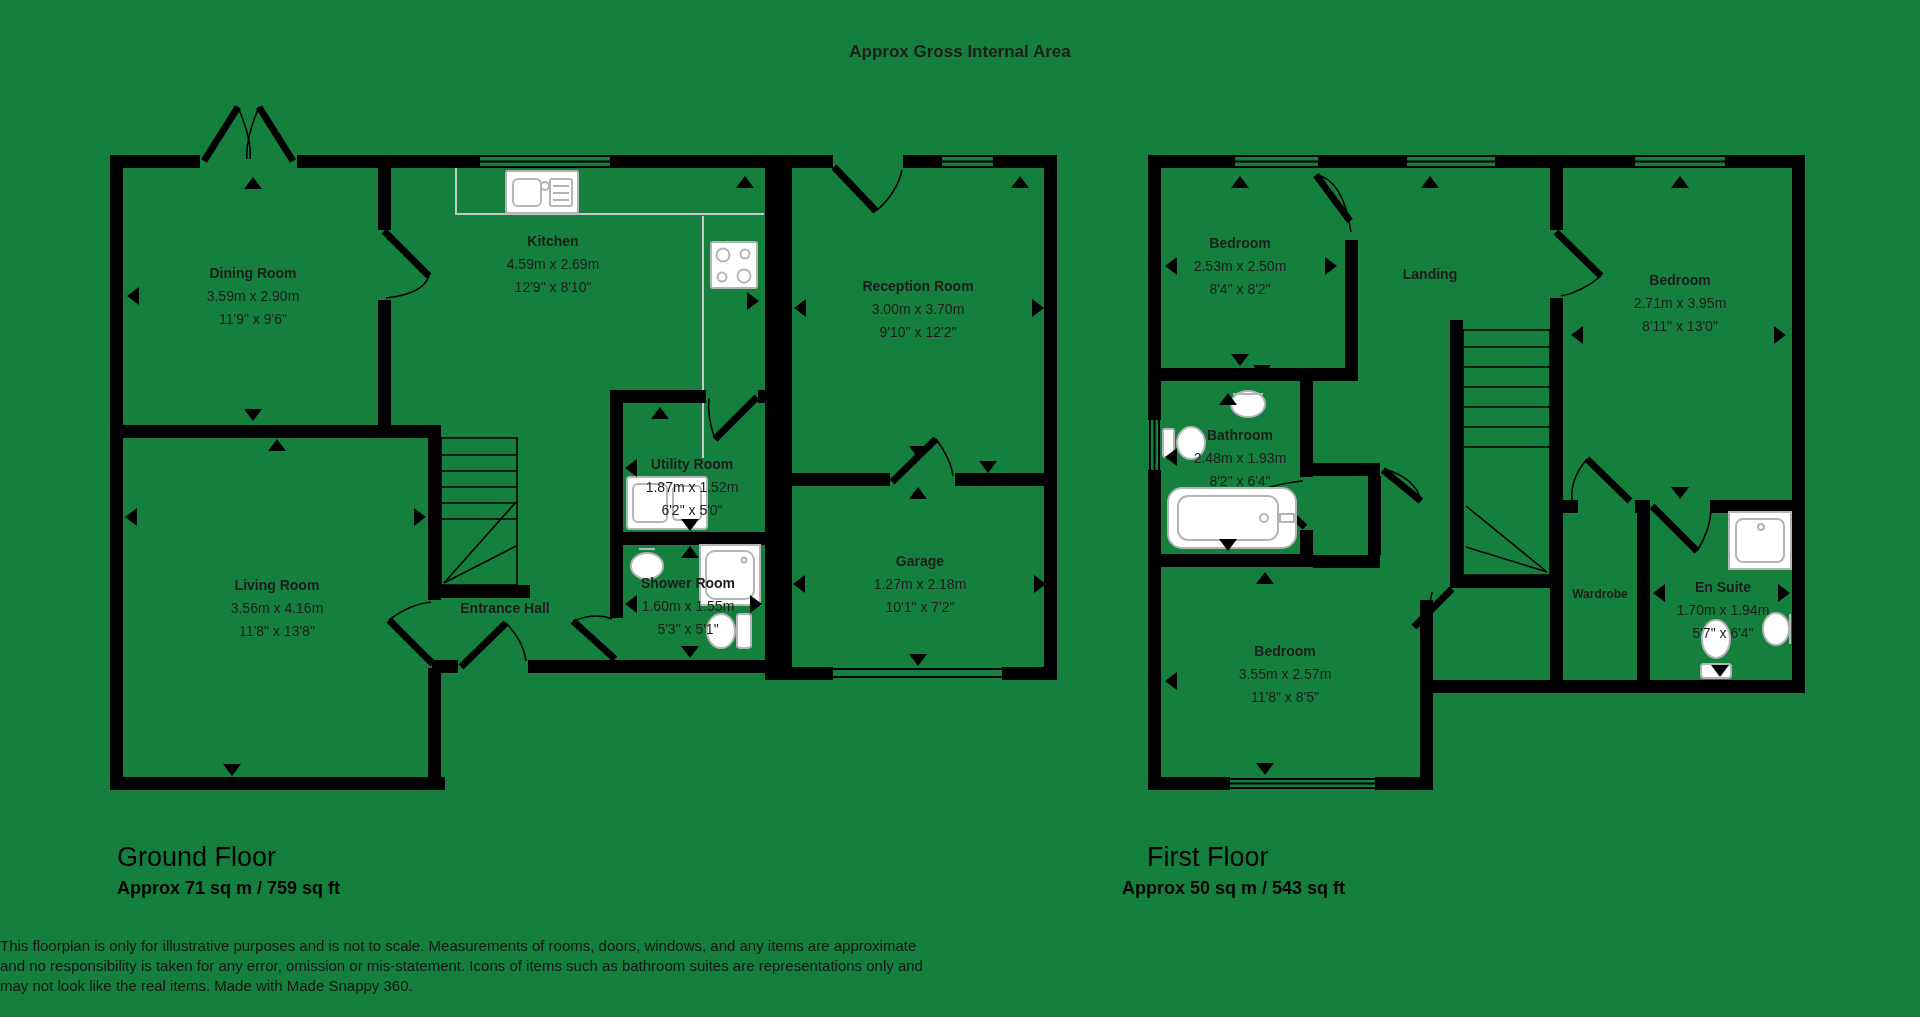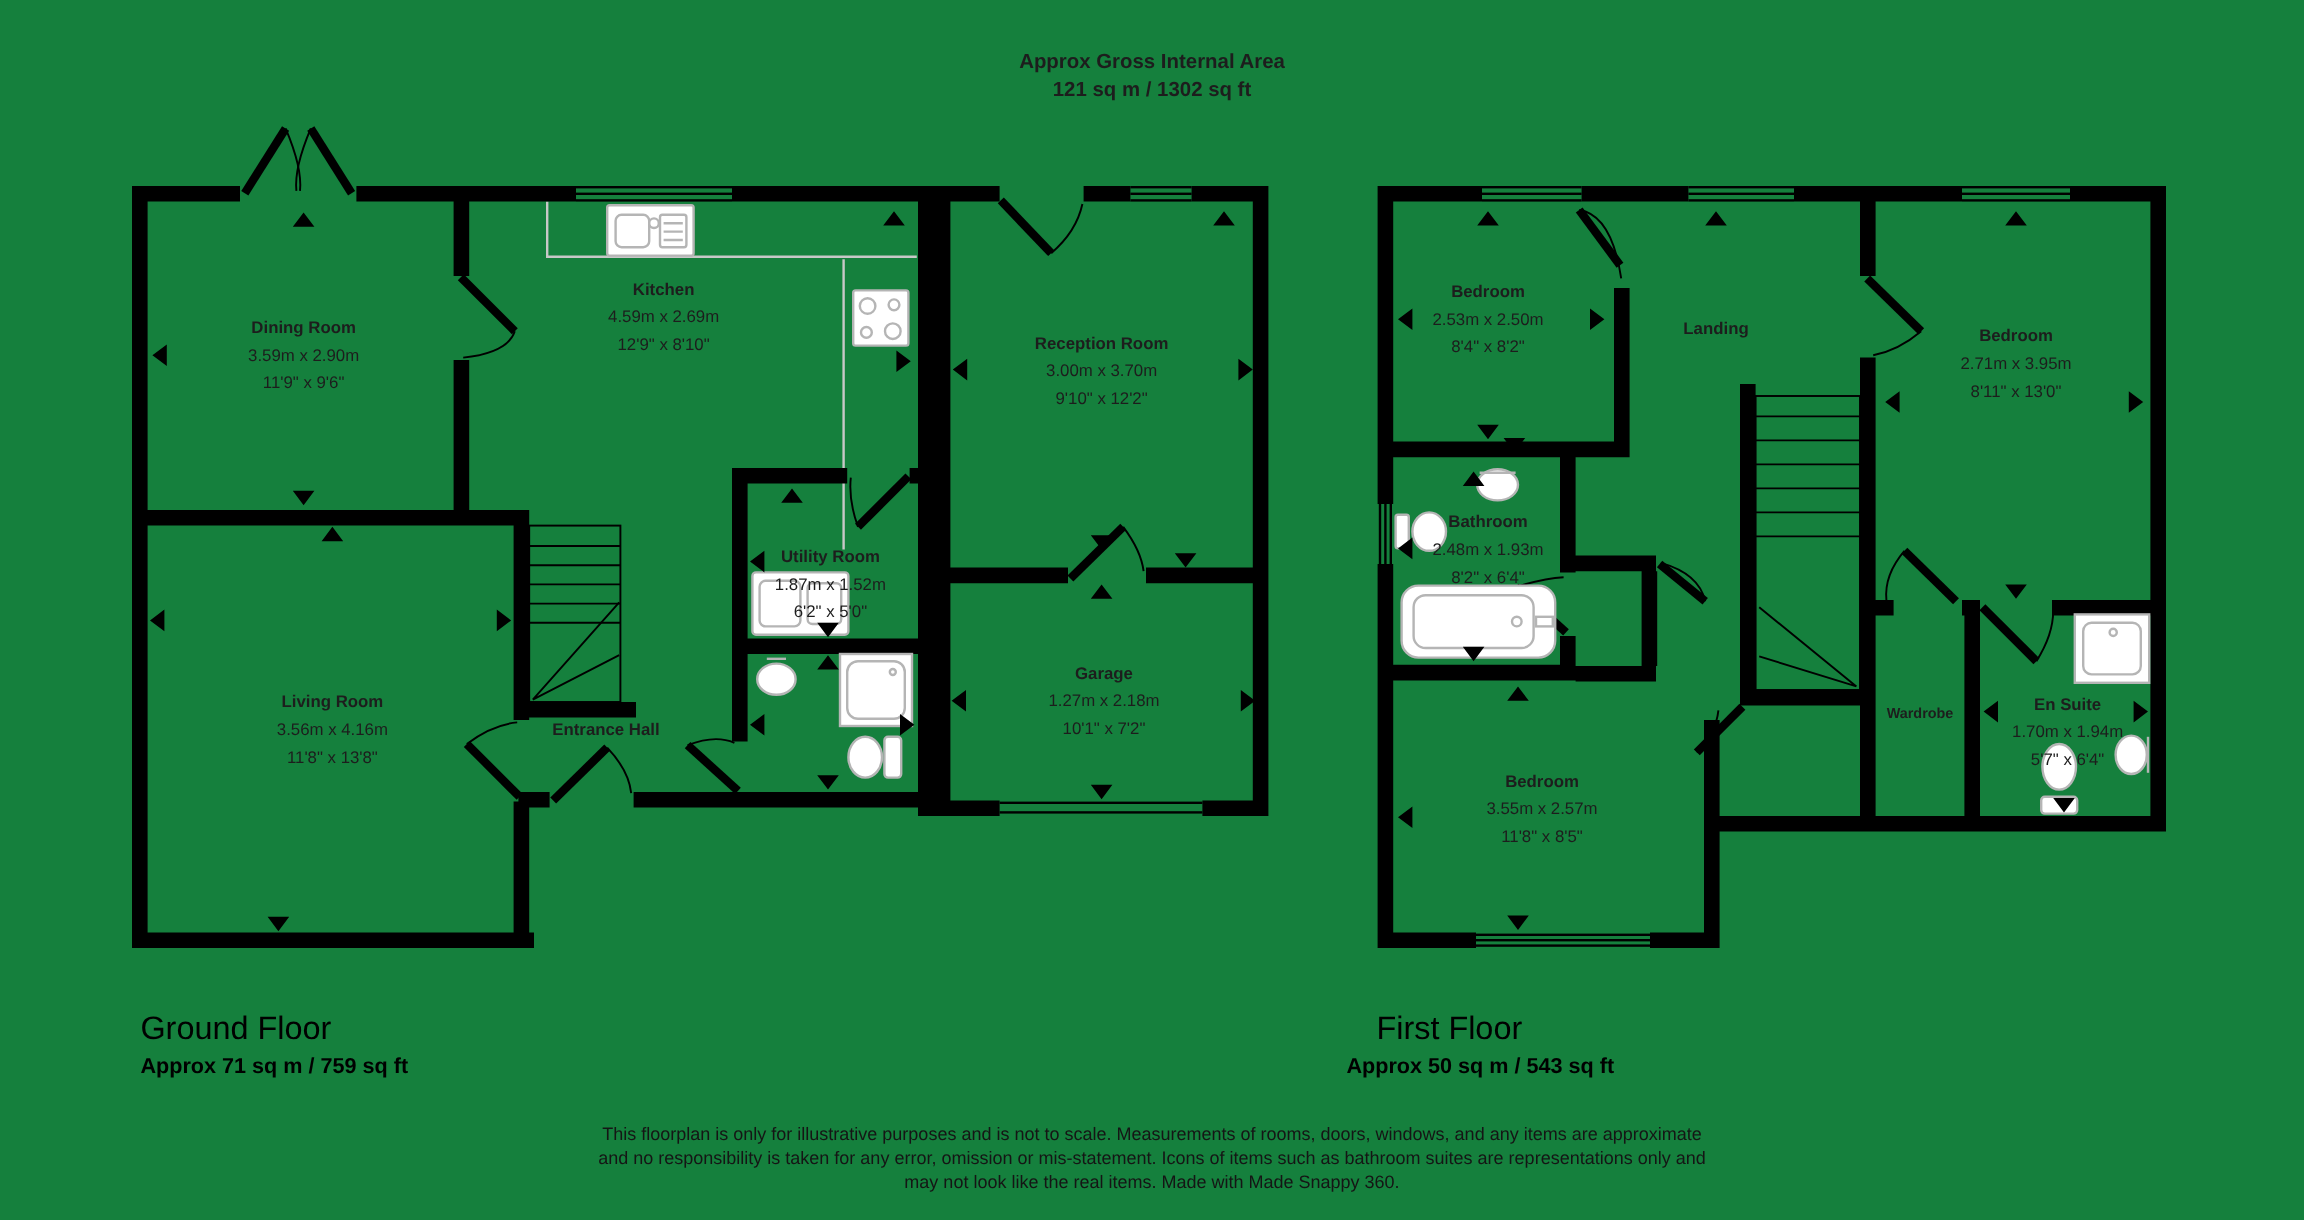--- a/index.html
+++ b/index.html
@@ -9,31 +9,30 @@
        font-size:17px;line-height:23px;}
   svg.plan{position:absolute;left:0;top:0;}
   .rlabel{position:absolute;transform:translate(-50%,-50%);text-align:center;
           font-size:14px;line-height:23px;white-space:nowrap;z-index:5;}
   .rlabel span{display:block;}
   .rlabel .rn{font-weight:bold;}
   .rlabel.wrap{white-space:normal;width:136px;}
   .rlabel.small{font-size:12px;line-height:14px;}
   .ftitle{position:absolute;font-size:27px;font-weight:400;color:#000;}
   .farea{position:absolute;font-size:18px;font-weight:bold;color:#000;}
-  .foot{position:absolute;left:0;top:936px;width:100%;text-align:center;
+  .foot{position:absolute;left:0;top:936px;width:100%;text-align:left;
         font-size:15px;line-height:20px;color:#151515;}
 </style>
 </head>
 <body>
 
 <div class="page">
 
   <div class="hdr">
     <div>Approx Gross Internal Area</div>
-    <div>121 sq m / 1302 sq ft</div>
   </div>
 
   <svg class="plan" width="1920" height="1017" viewBox="0 0 1920 1017">
 
     <g>
 
       <g stroke="#c8c8c8" stroke-width="2" fill="none">
         <path d="M456,168 V214 H764"></path>
         <path d="M703,216 V458"></path>
       </g>
@@ -291,20 +290,25 @@
   <div class="rlabel" style="left:918px;top:309px">
     <span class="rn">Reception Room</span>
     <span>3.00m x 3.70m</span>
     <span>9'10" x 12'2"</span>
   </div>
   <div class="rlabel" style="left:692px;top:487px">
     <span class="rn">Utility Room</span>
     <span>1.87m x 1.52m</span>
     <span>6'2" x 5'0"</span>
   </div>
+  <div class="rlabel wrap" style="left:688px;top:606px">
+    <span class="rn">Shower Room</span>
+    <span>1.60m x 1.55m</span>
+    <span>5'3" x 5'1"</span>
+  </div>
   <div class="rlabel" style="left:920px;top:584px">
     <span class="rn">Garage</span>
     <span>1.27m x 2.18m</span>
     <span>10'1" x 7'2"</span>
   </div>
   <div class="rlabel" style="left:277px;top:608px">
     <span class="rn">Living Room</span>
     <span>3.56m x 4.16m</span>
     <span ind="">11'8" x 13'8"</span>
   </div>

